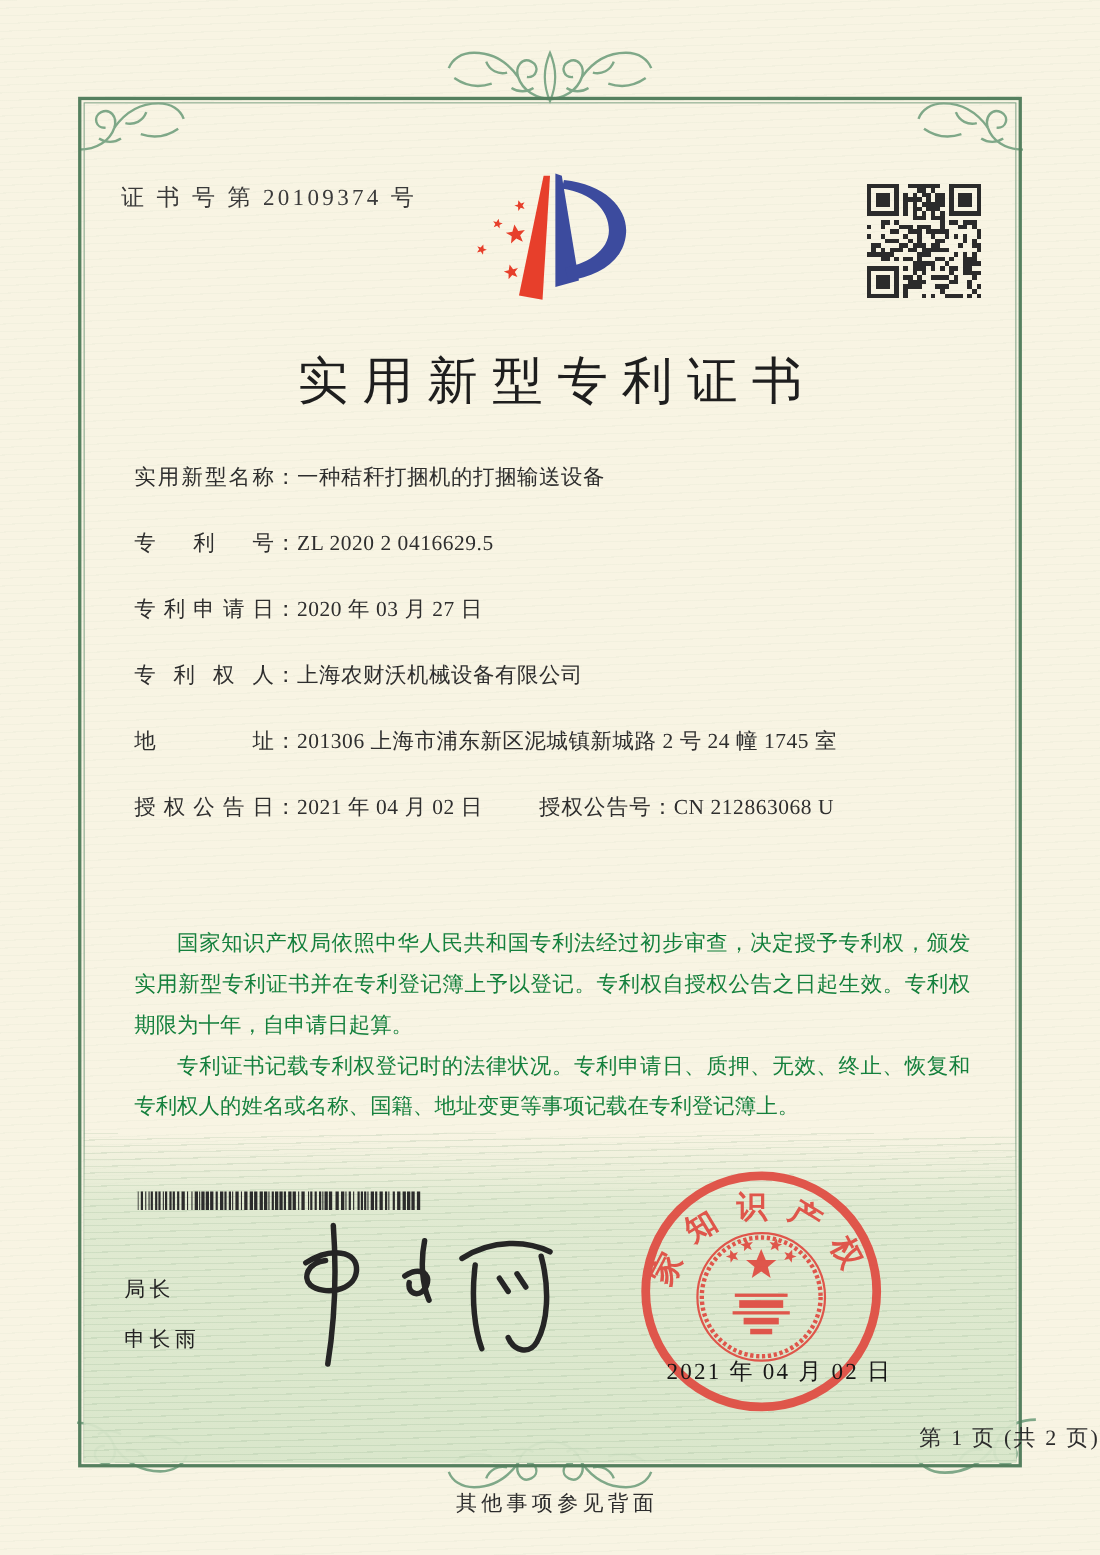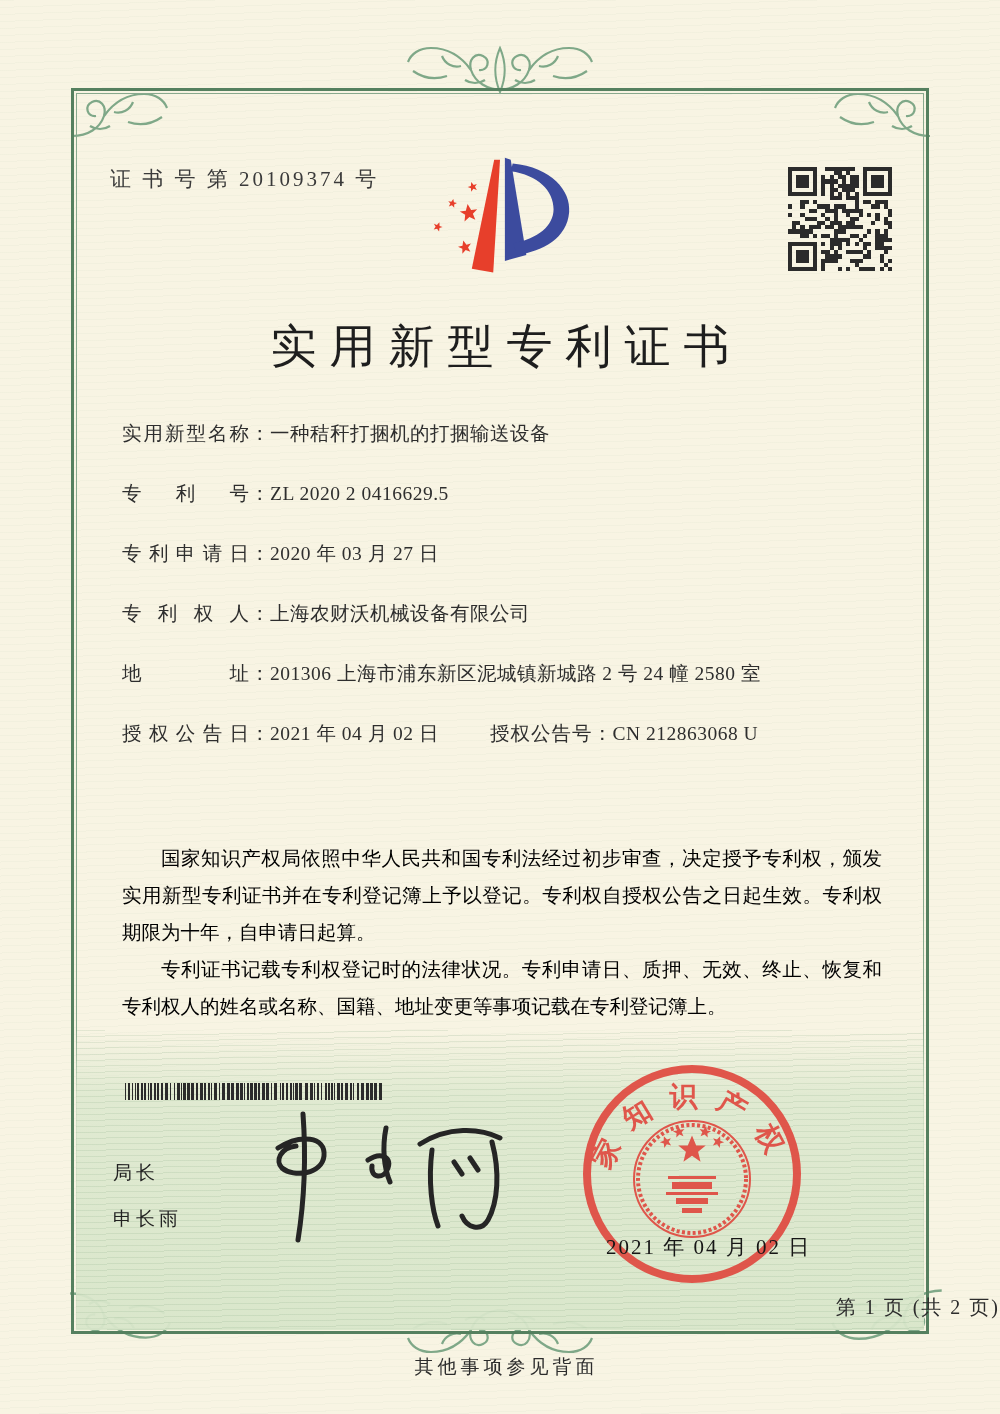--- a/index.html
+++ b/index.html
@@ -47,21 +47,21 @@
     display:inline-block; width:128px; vertical-align:top;
     text-align:justify; text-align-last:justify; -moz-text-align-last:justify;
   }
   .f-colon { display:inline-block; width:20px; }
   .f-value { letter-spacing:0.5px; }
   .grant-no { position:absolute; left:368px; top:0; }
   .grant-no .f-label2 { letter-spacing:1px; }
   
   .body-text {
     position:absolute; left:122px; top:840px; width:760px;
-    font-size:19.5px; line-height:37px; color:#000000; text-align:justify;
+    font-size:19.5px; line-height:37px; color:#15803d; text-align:justify;
   }
   .body-text p { text-indent:2em; }
   
   .barcode { position:absolute; left:125px; top:1083px; width:262px; height:17px; }
   .director {
     position:absolute; left:113px; top:1150px;
     font-family:"Liberation Sans", sans-serif; font-size:19px; letter-spacing:4px;
     color:#222; line-height:46px;
   }
   .signature { position:absolute; left:248px; top:1100px; width:280px; height:150px; }
@@ -464,21 +464,21 @@
     <div class="f-row">
       <span class="f-label">专利号</span><span class="f-colon">：</span><span class="f-value">ZL 2020 2 0416629.5</span>
     </div>
     <div class="f-row">
       <span class="f-label">专利申请日</span><span class="f-colon">：</span><span class="f-value">2020 年 03 月 27 日</span>
     </div>
     <div class="f-row">
       <span class="f-label">专利权人</span><span class="f-colon">：</span><span class="f-value">上海农财沃机械设备有限公司</span>
     </div>
     <div class="f-row">
-      <span class="f-label">地址</span><span class="f-colon">：</span><span class="f-value">201306 上海市浦东新区泥城镇新城路 2 号 24 幢 2580 室</span>
+      <span class="f-label">地址</span><span class="f-colon">：</span><span class="f-value">201306 上海市浦东新区泥城镇新城路 2 号 24 幢 1745 室</span>
     </div>
     <div class="f-row" style="position:relative">
       <span class="f-label">授权公告日</span><span class="f-colon">：</span><span class="f-value">2021 年 04 月 02 日</span>
       <span class="grant-no">
         <span class="f-label2">授权公告号</span><span class="f-colon">：</span><span class="f-value">CN 212863068 U</span>
       </span>
     </div>
   </div>
 
   <div class="body-text">

